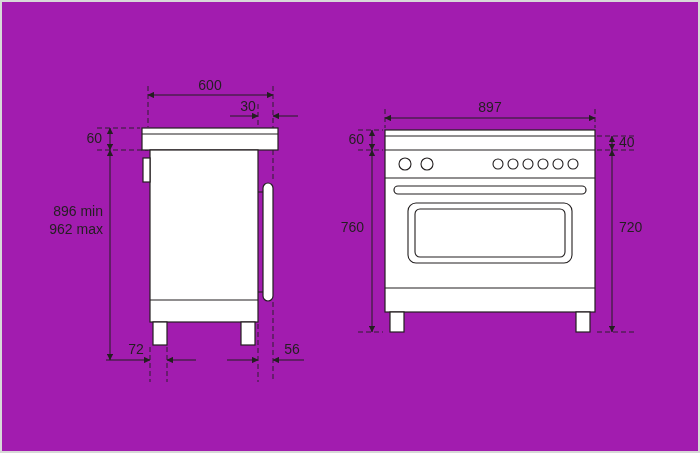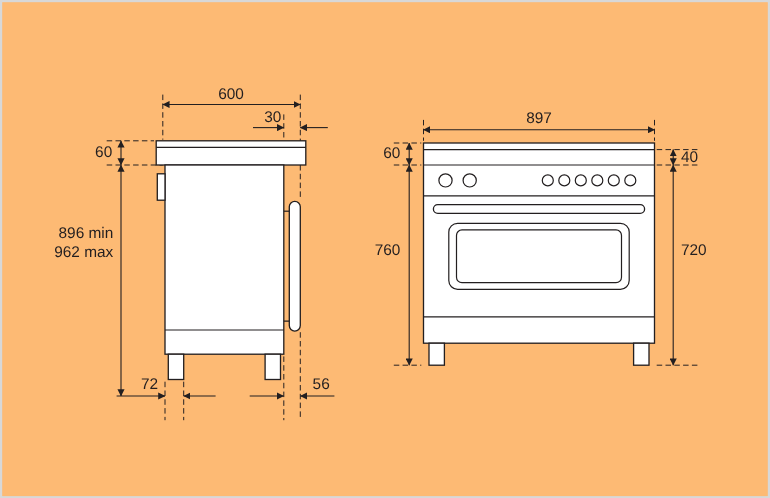--- a/index.html
+++ b/index.html
@@ -1,16 +1,16 @@
 <!DOCTYPE html>
 <html><head>
 <meta charset="utf-8">
 <style>
   html,body{margin:0;padding:0;background:#ffffff;}
-  .stage{position:relative;width:700px;height:453px;background:#fdba74;overflow:hidden;}
+  .stage{position:relative;width:700px;height:453px;background:#a21caf;overflow:hidden;}
   svg{display:block;}
   svg text{font-family:"Liberation Sans","DejaVu Sans",sans-serif;font-size:14px;fill:#231f20;stroke:none;}
   .shape{stroke:#231f20;fill:#ffffff;stroke-width:1.2;}
   .thin{stroke:#231f20;fill:none;stroke-width:1.1;}
   .dash{stroke:#231f20;fill:none;stroke-width:0.9;stroke-dasharray:5 3;}
   .dim{stroke:#231f20;fill:none;stroke-width:1;}
 </style>
 </head>
 <body>
 

